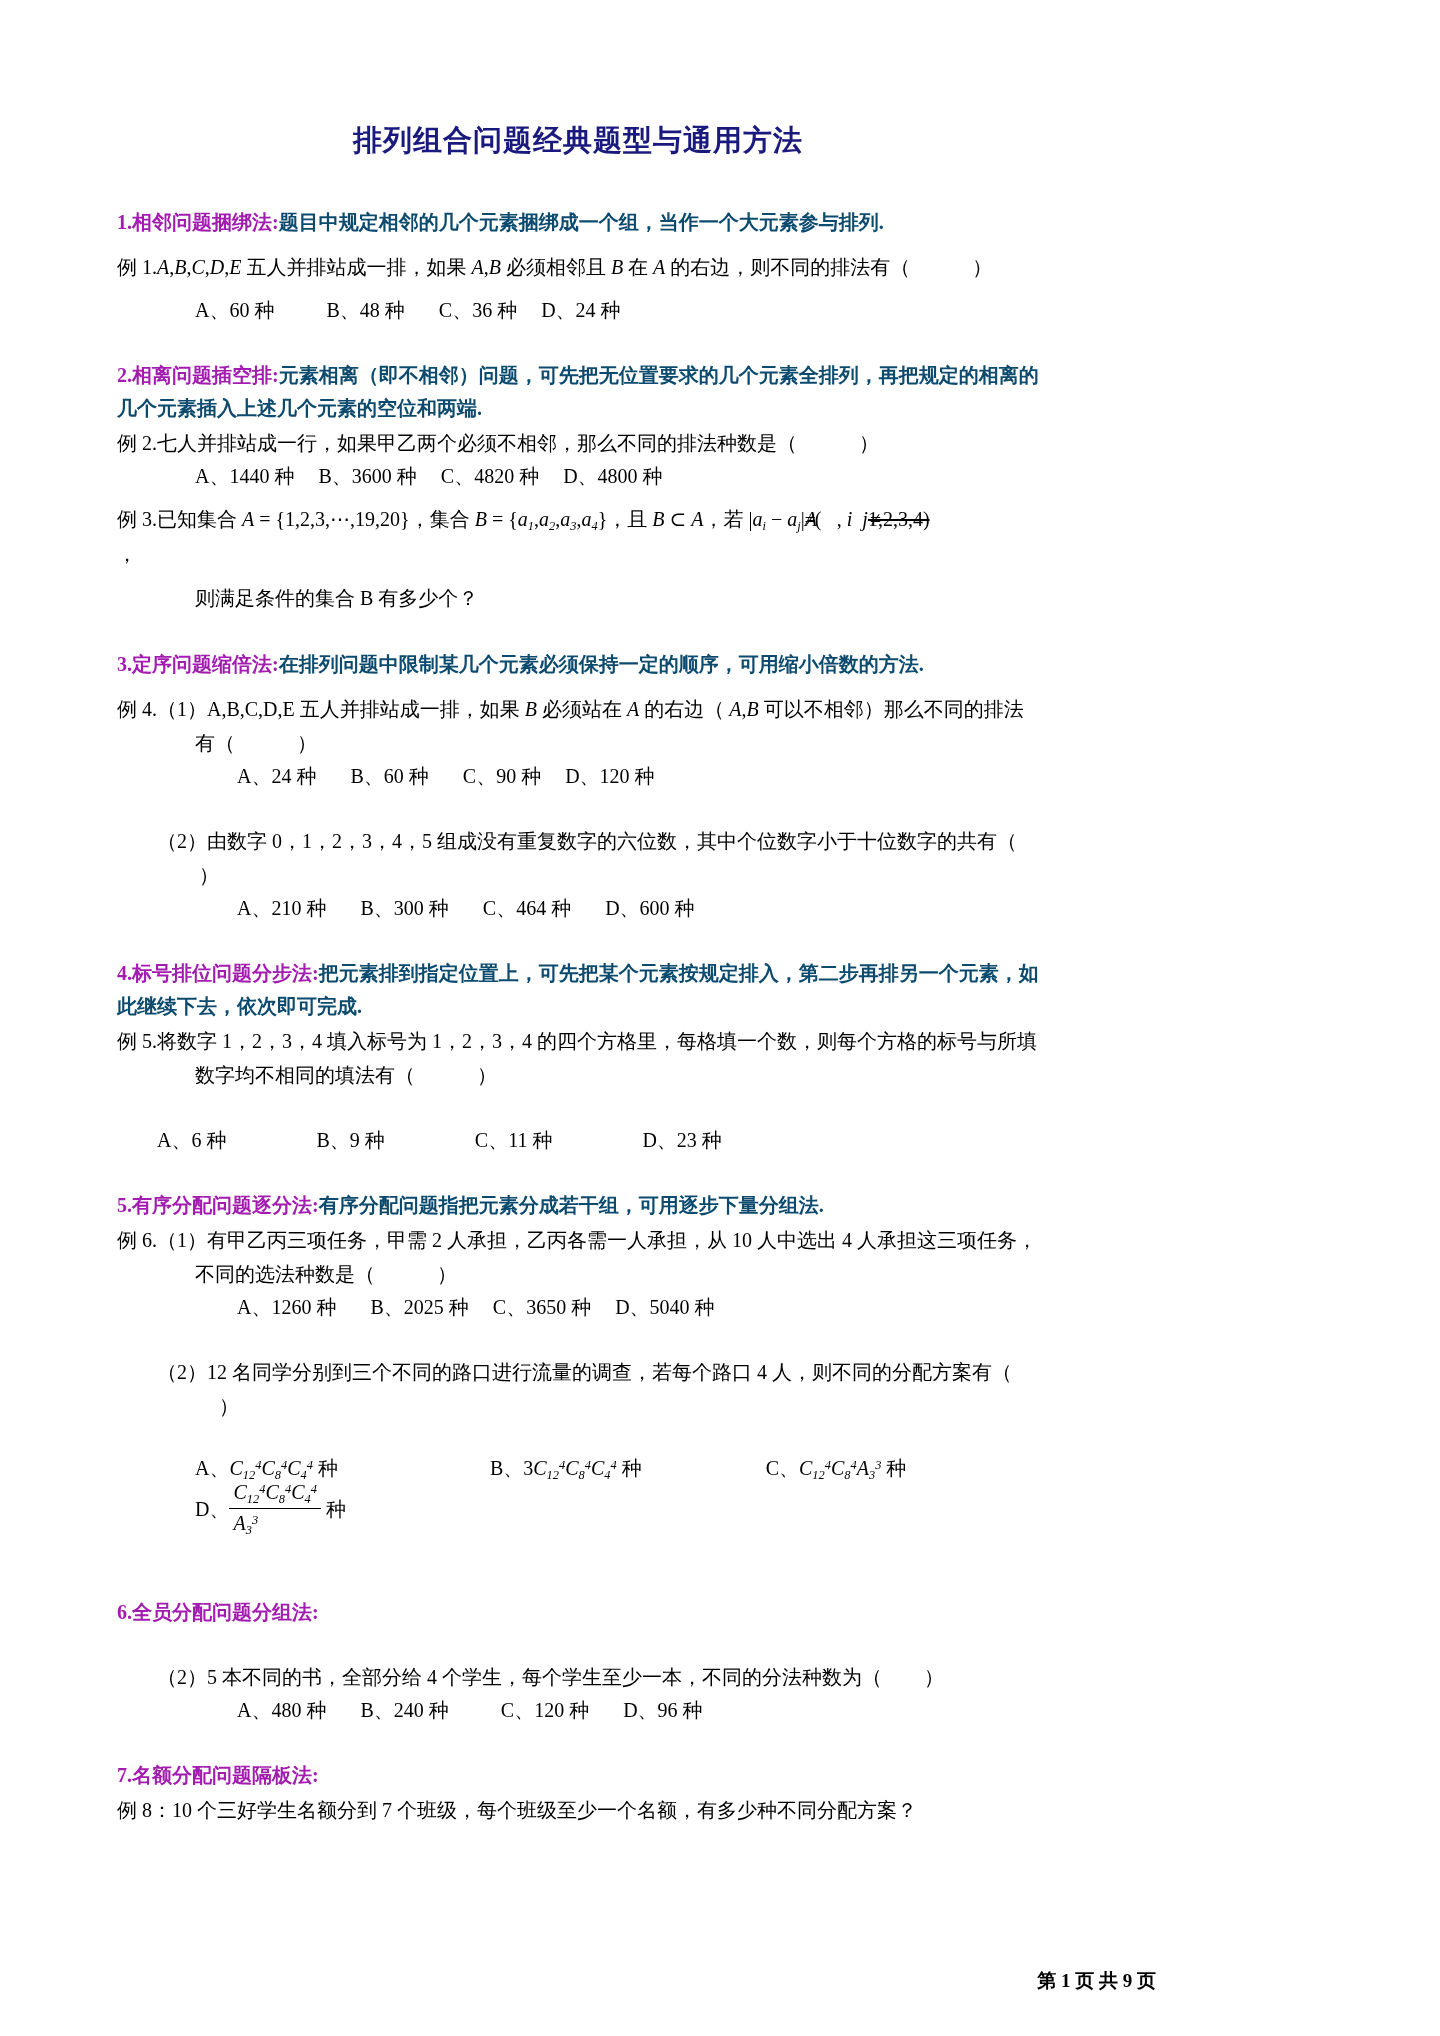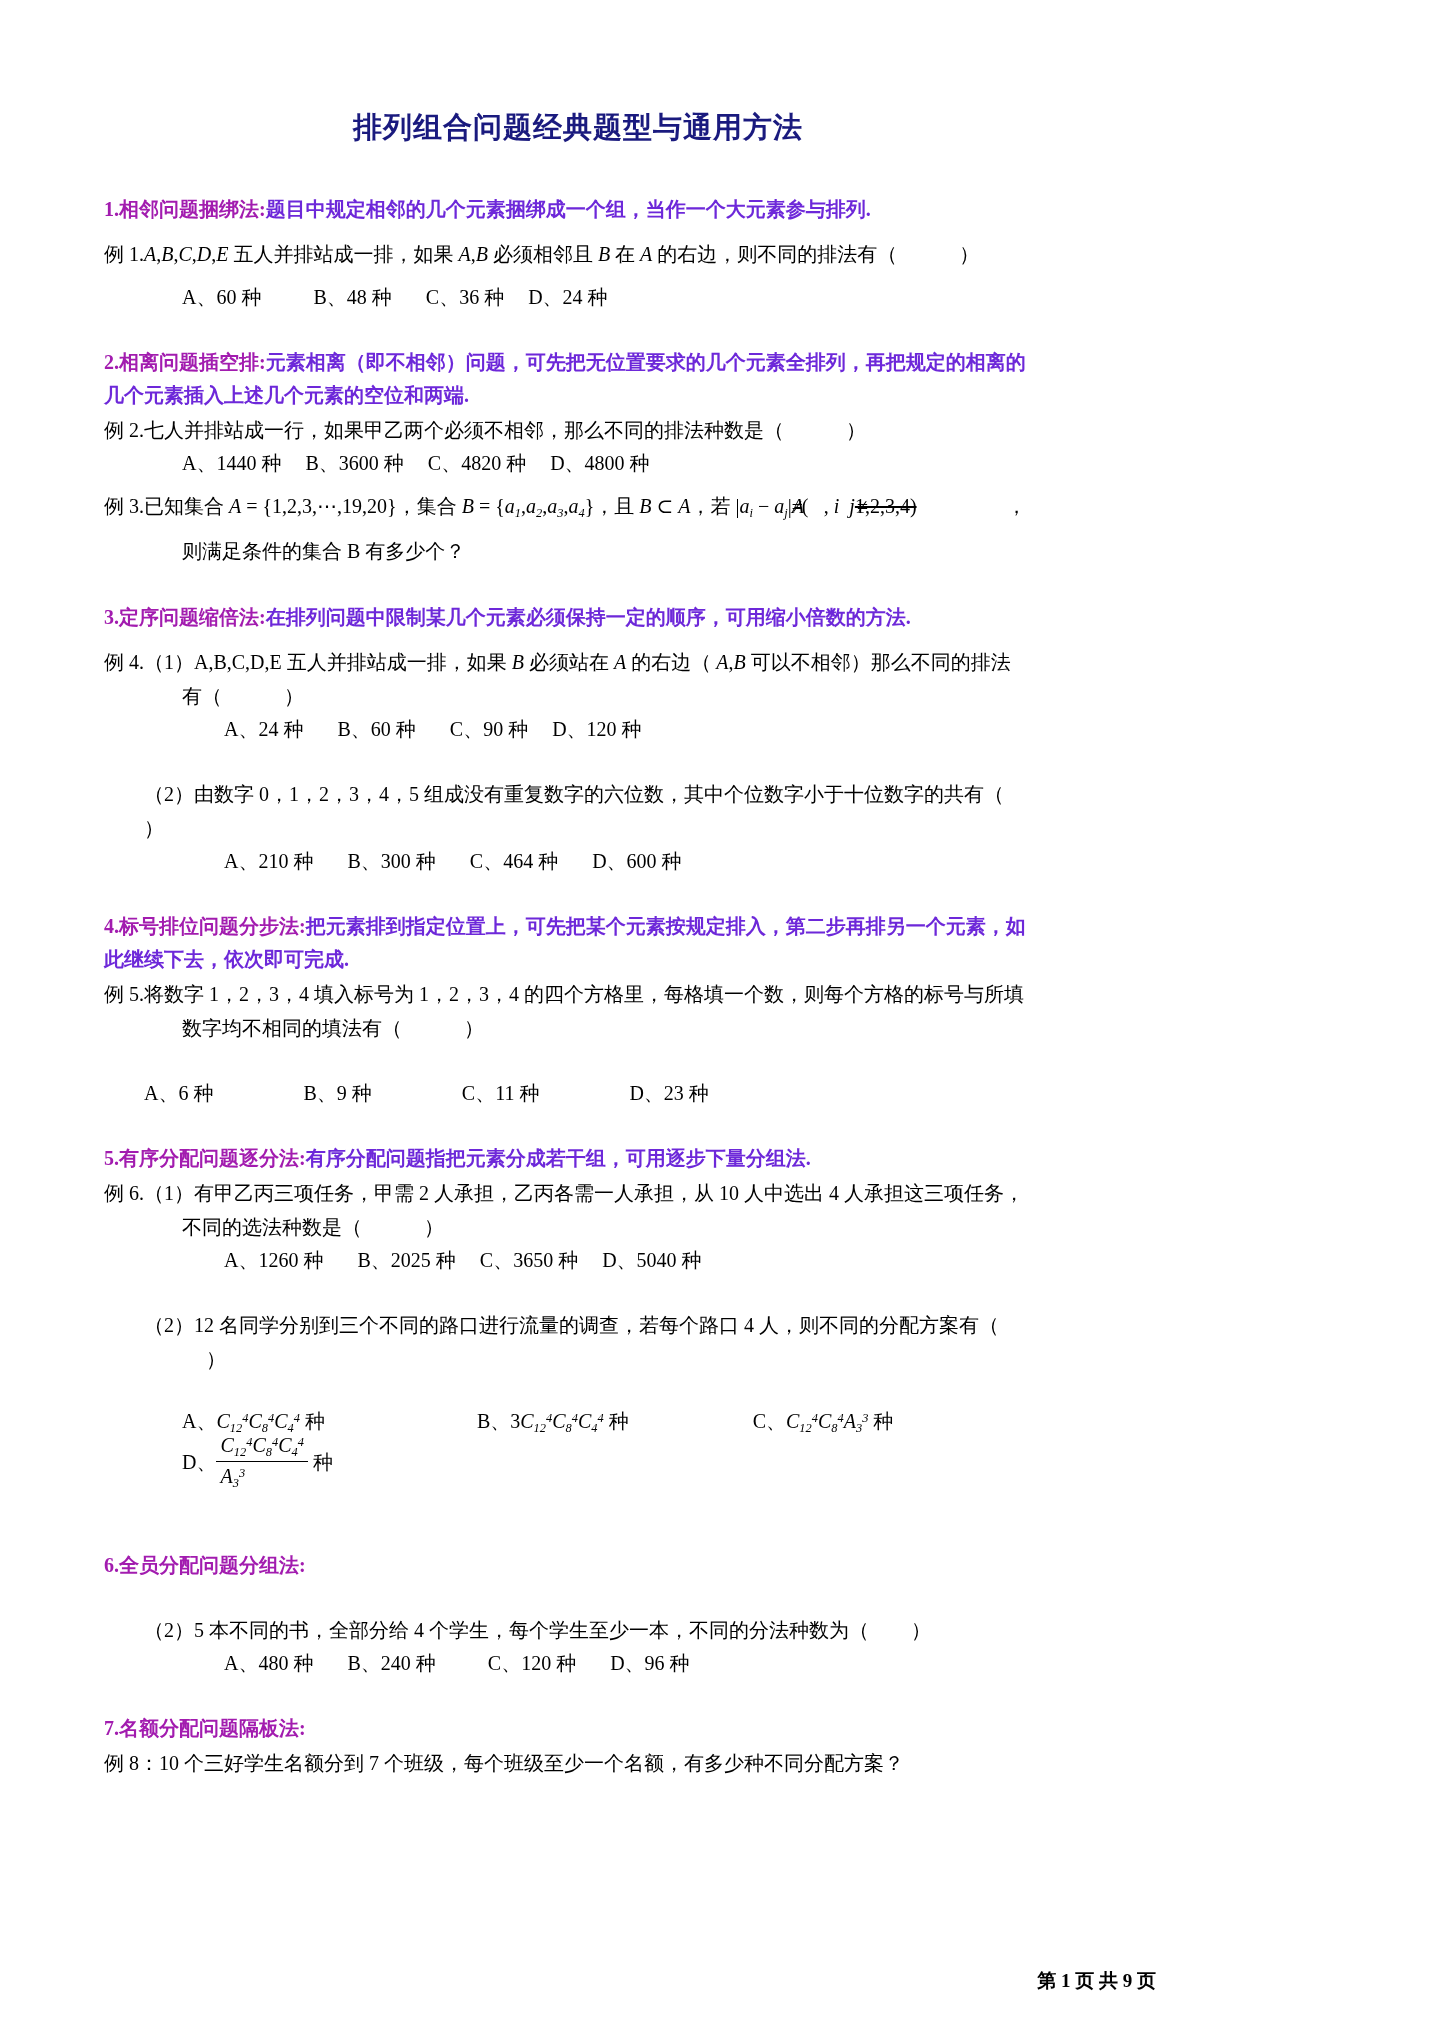--- a/index.html
+++ b/index.html
@@ -13,21 +13,21 @@
     font-family: "Liberation Serif", "DejaVu Serif", serif;
     color: #000000;
     position: relative;
     overflow: hidden;
   }
   .page {
     position: relative;
     width: 1156px;
     height: 2036px;
     box-sizing: border-box;
-    padding: 4px;
+    padding: 17px;
   }
   .doc-title {
     text-align: center;
     color: #1a1a7e;
     font-size: 29px;
     font-weight: bold;
     letter-spacing: 1px;
     margin: 0;
     padding-top: 104px;
     padding-bottom: 0;
@@ -41,21 +41,21 @@
     font-size: 20px;
     font-weight: bold;
     line-height: 1.55;
     margin-top: 0;
     margin-bottom: 2px;
   }
   .sec-head .green {
     color: #a21caf;
   }
   .sec-head .blk {
-    color: #6d28d9;
+    color: #0c4a6e;
   }
   .gap-sm { height: 10px; }
   .gap-md { height: 22px; }
   .gap-lg { height: 34px; }
   .indent1 { padding-left: 40px; margin-top: 32px; }
   .indent2 { padding-left: 78px; }
   .indent3 { padding-left: 120px; }
   .opts { font-size: 20px; line-height: 1.6; }
   .opt { display: inline-block; }
   .sp-3 { display:inline-block; width: 34px; }

